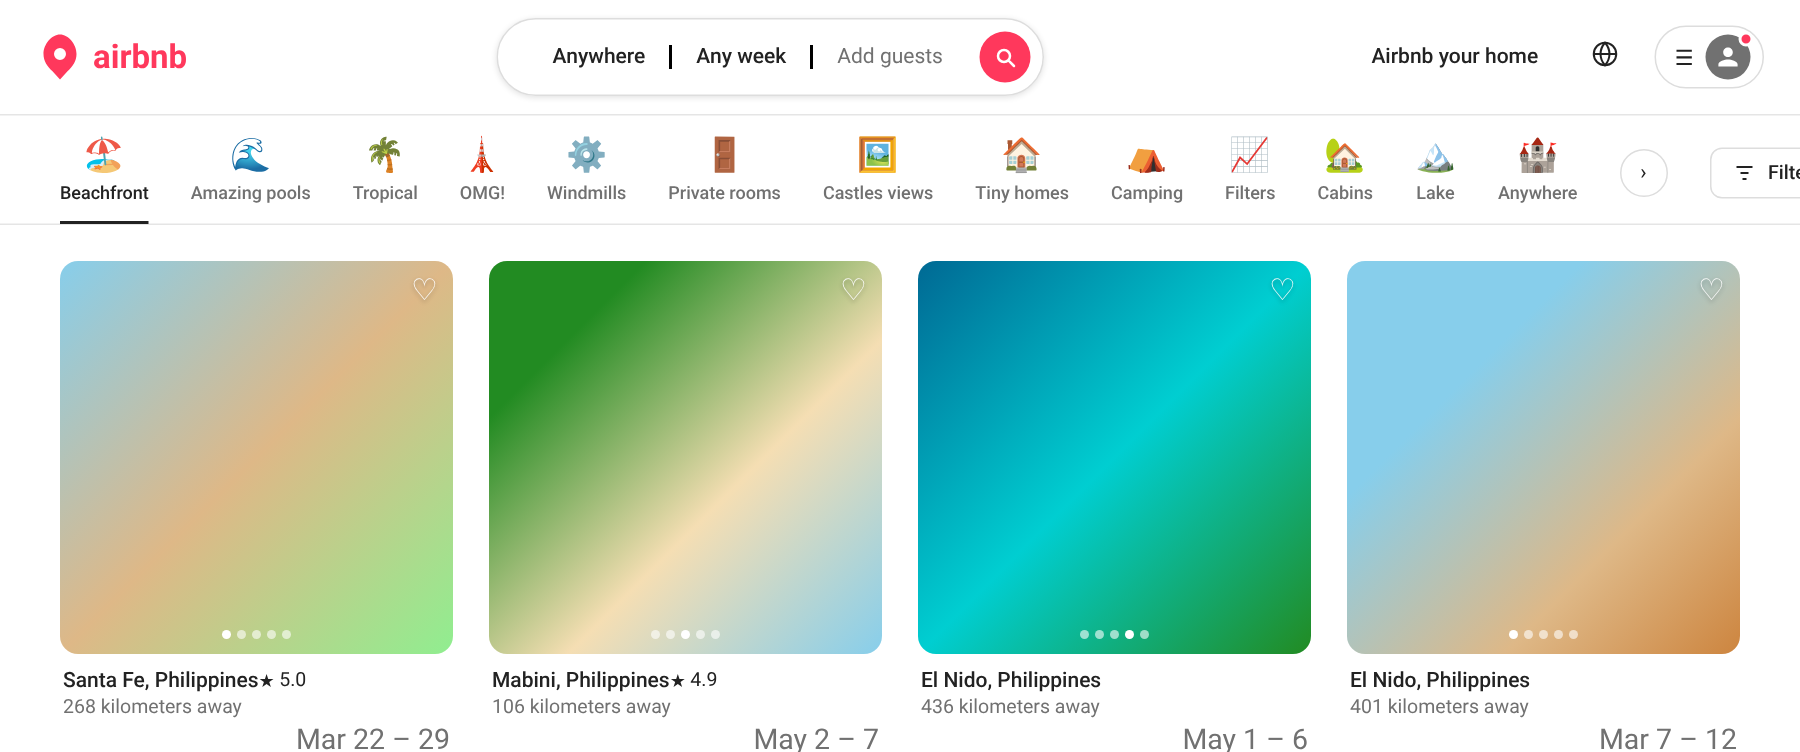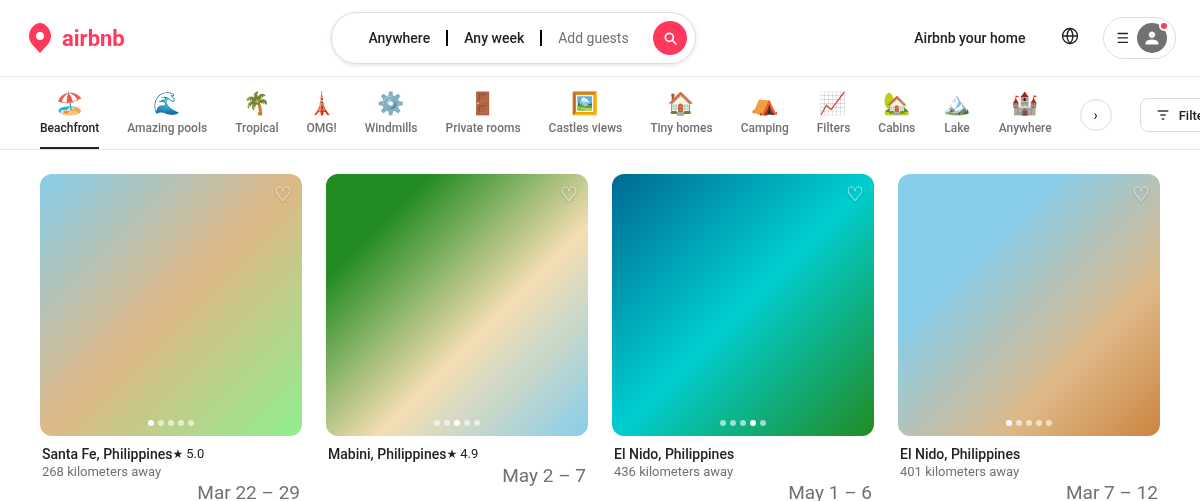--- a/index.html
+++ b/index.html
@@ -418,20 +418,21 @@
           </div>
     </div>
     <div class="listing-info">
       <div class="listing-title-row">
         <span class="listing-location">Mabini, Philippines</span>
         <div class="listing-rating">
          <span class="star-icon">★</span>
          <span>4.9</span>
        </div>
       </div>
+      <div class="listing-distance">106 kilometers away</div>
       <div class="listing-dates">May 2 – 7</div>
       <div class="listing-price">
         <strong>₱10,271</strong>
         <span> night</span>
       </div>
     </div>
   </div>
       <div class="listing-card">
     <div class="listing-image img-placeholder-3">
       <button class="wishlist-btn">♡</button>

